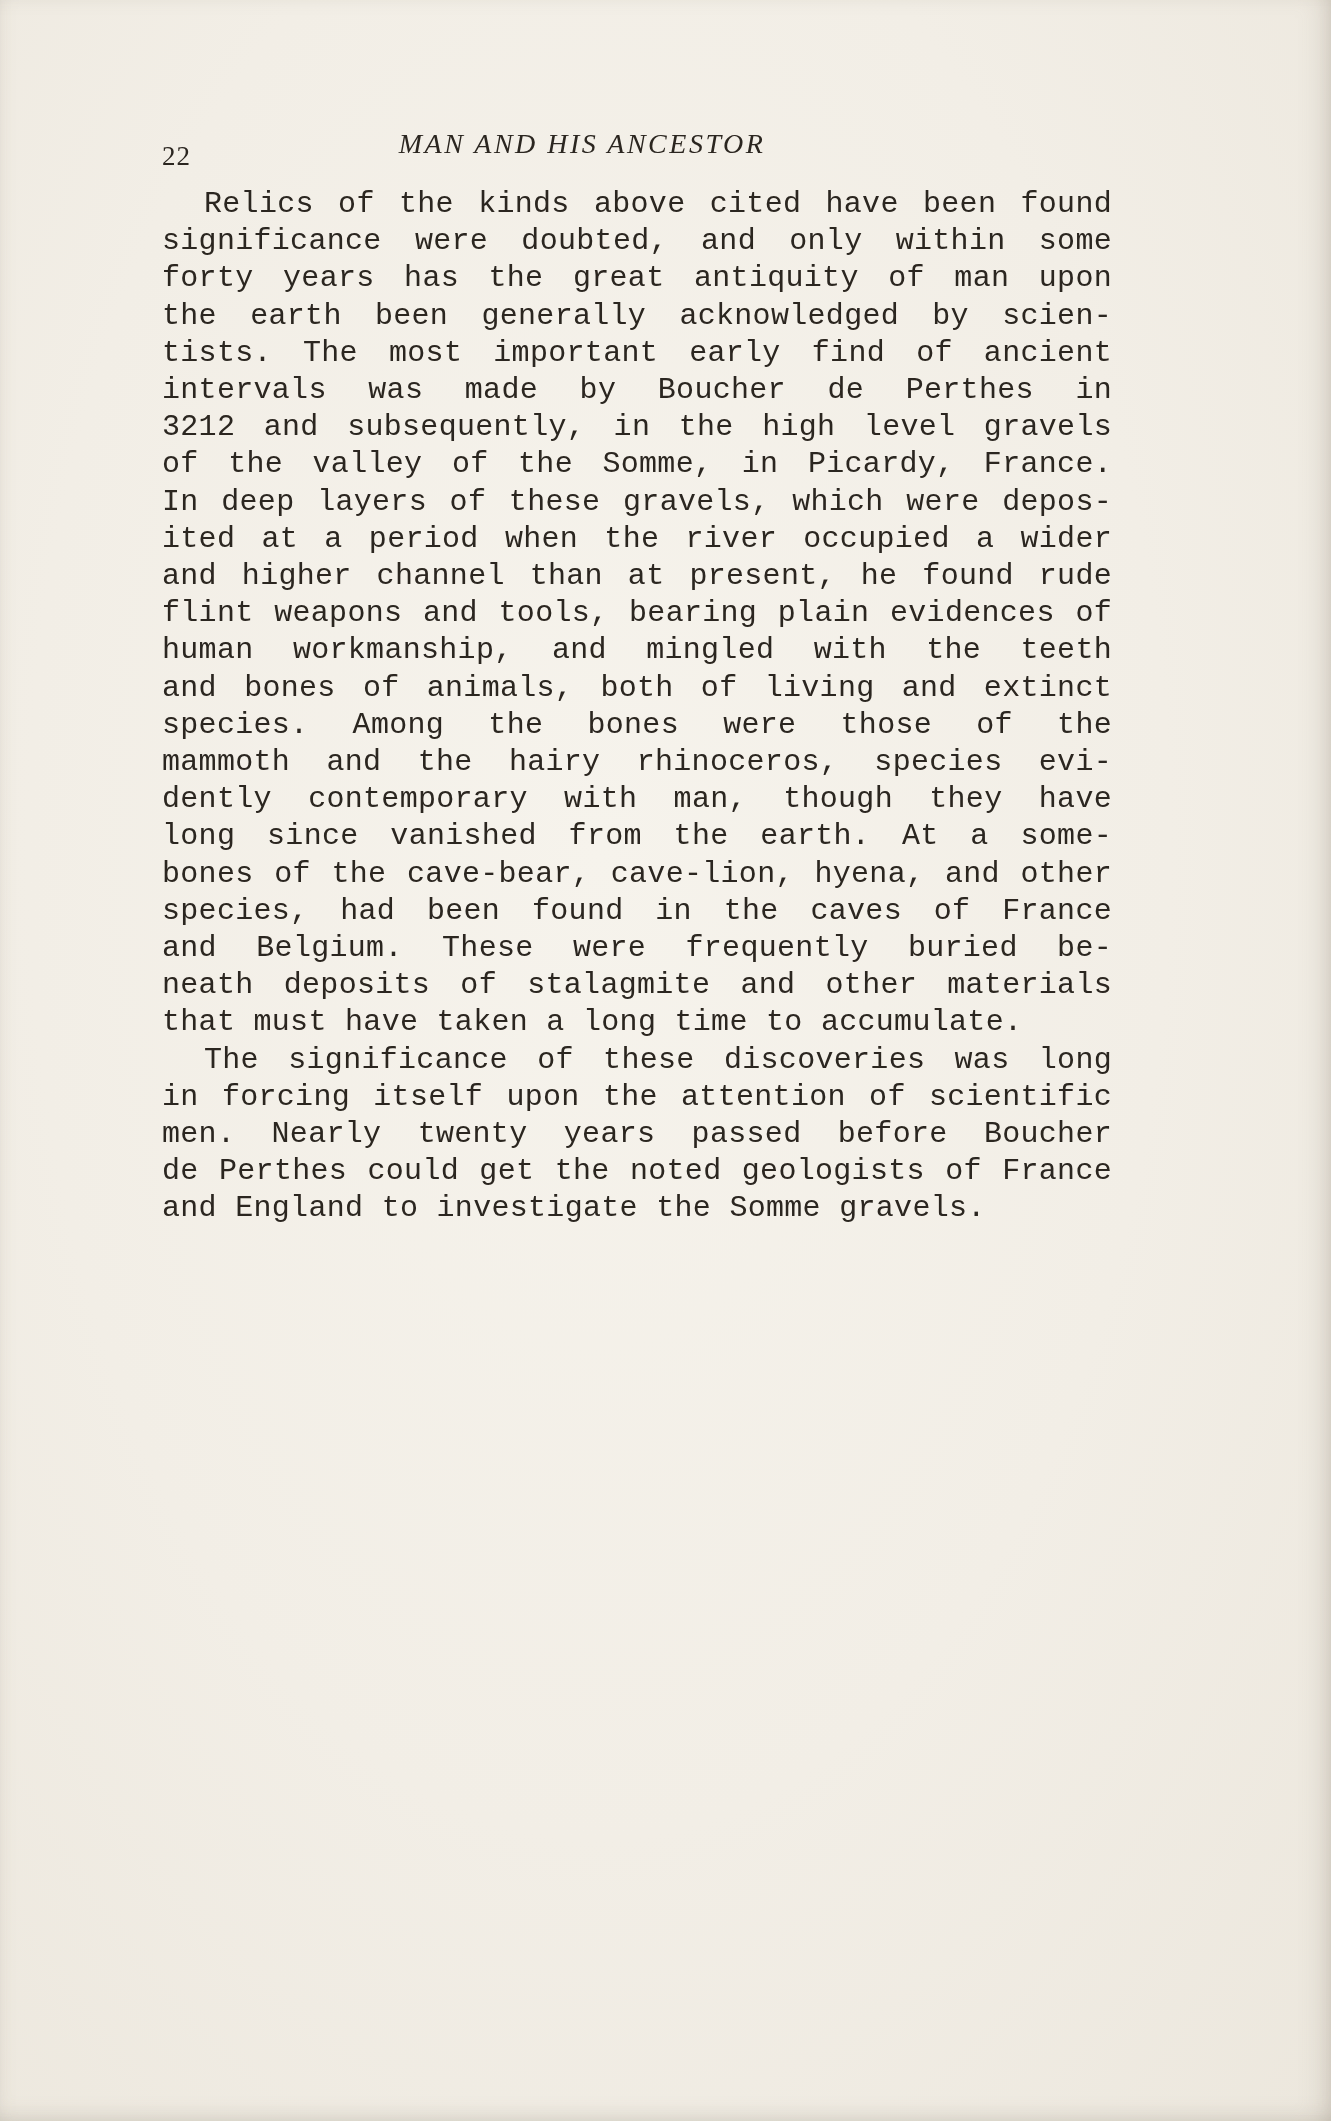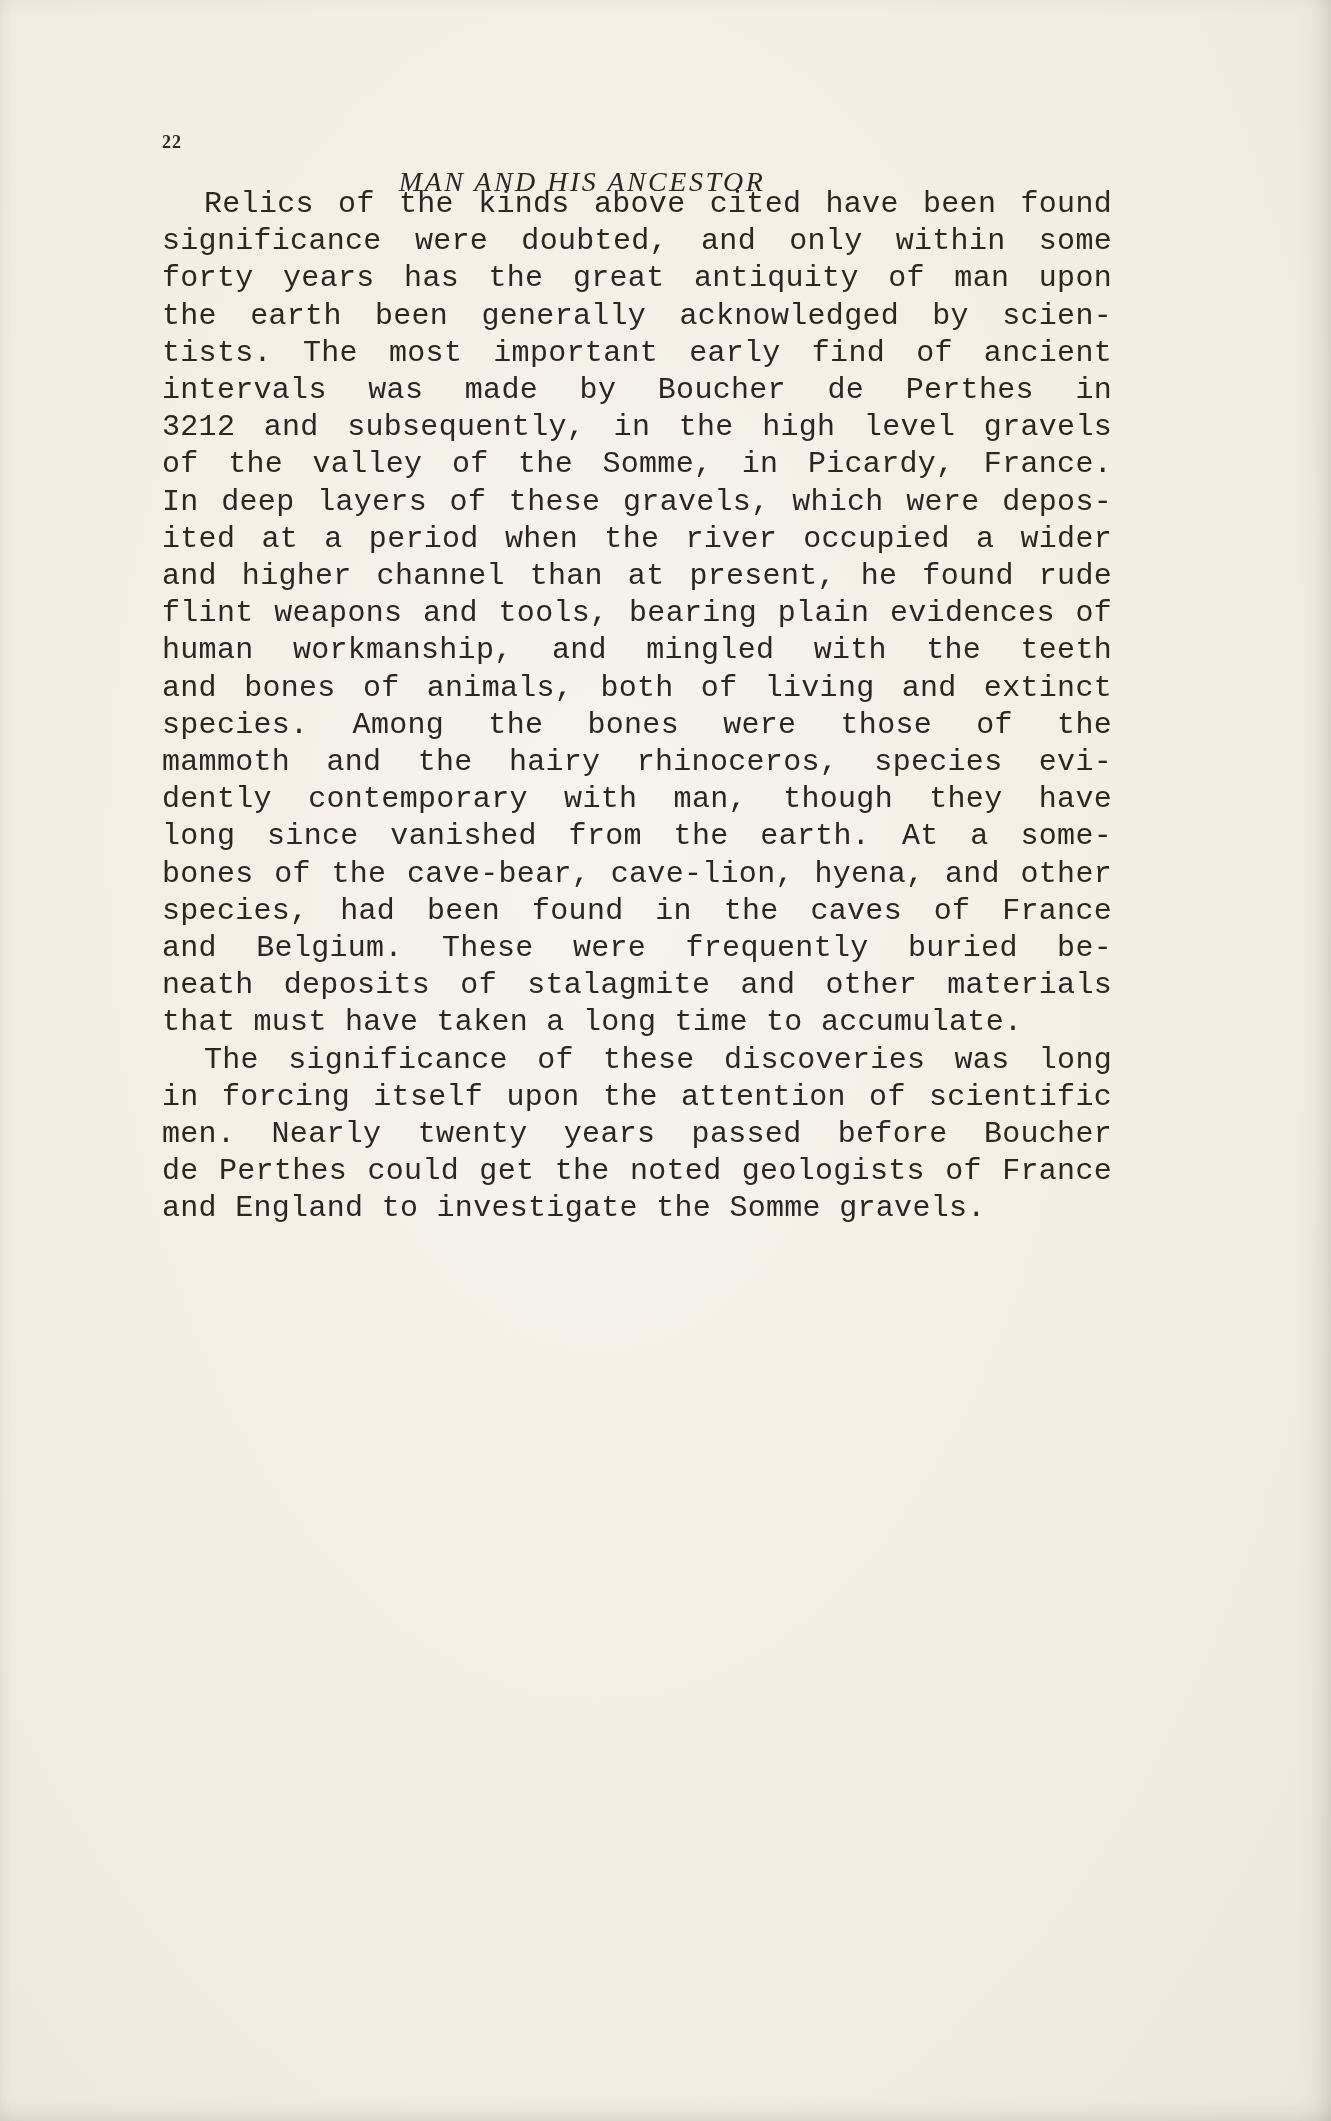--- a/index.html
+++ b/index.html
@@ -28,36 +28,34 @@
   .header-row {
     position: absolute;
     top: 128px;
     left: 162px;
     width: 950px;
     height: 40px;
   }
   .page-number {
     position: absolute;
     left: 0;
-    top: 4px;
-    font-size: 18px;
+    top: 13px;
+    font-size: 27px;
     letter-spacing: 1px;
-    font-weight: bold;
   }
   .running-title {
     position: absolute;
     left: 120px;
     right: 230px;
     top: 0;
     text-align: center;
     font-style: italic;
     font-size: 28px;
     letter-spacing: 2.5px;
     white-space: nowrap;
-    margin-top: 38px;
   }
   .text-block {
     position: absolute;
     top: 186px;
     left: 162px;
     width: 950px;
     font-size: 30px;
     line-height: 37.2px;
     letter-spacing: 0.3px;
     font-family: Liberation Mono, monospace;

